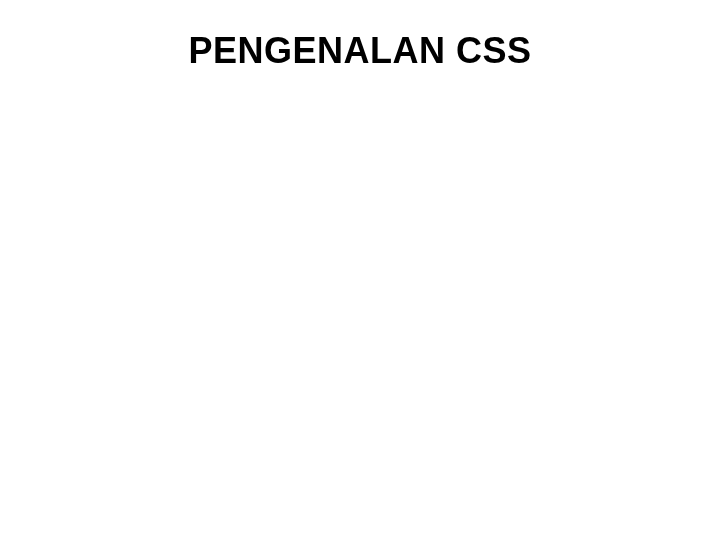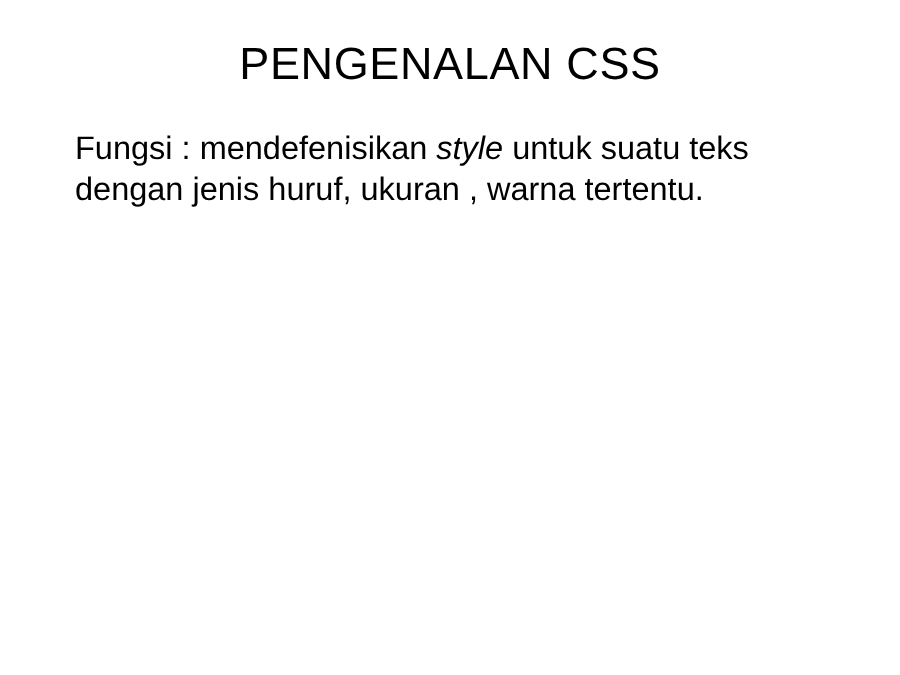--- a/index.html
+++ b/index.html
@@ -10,39 +10,36 @@
     body {
       width: 720px;
       height: 540px;
       background: #ffffff;
       font-family: Arial, Helvetica, sans-serif;
       color: #000000;
       padding: 30px 60px;
     }
     .title {
       font-size: 36px;
-      font-weight: normal;
+      font-weight: bold;
       text-align: center;
-      margin-bottom: 30px;
+      margin-bottom: 44px;
       letter-spacing: 0.5px;
     }
     .body-text {
       font-size: 26px;
       line-height: 1.25;
       text-align: left;
     }
     .line1 {
       margin-bottom: 2px;
     }
     .italic {
       font-style: italic;
     }
   </style>
 </head>
 <body>
 
 <h1 class="title">PENGENALAN CSS</h1>
 
 <div class="body-text">
-  <div>
-    <span>Fungsi : mendefenisikan </span><span class="italic">style</span><span> untuk suatu teks dengan jenis huruf, ukuran , warna tertentu.</span>
-  </div>
 </div>
 
 </body></html>

